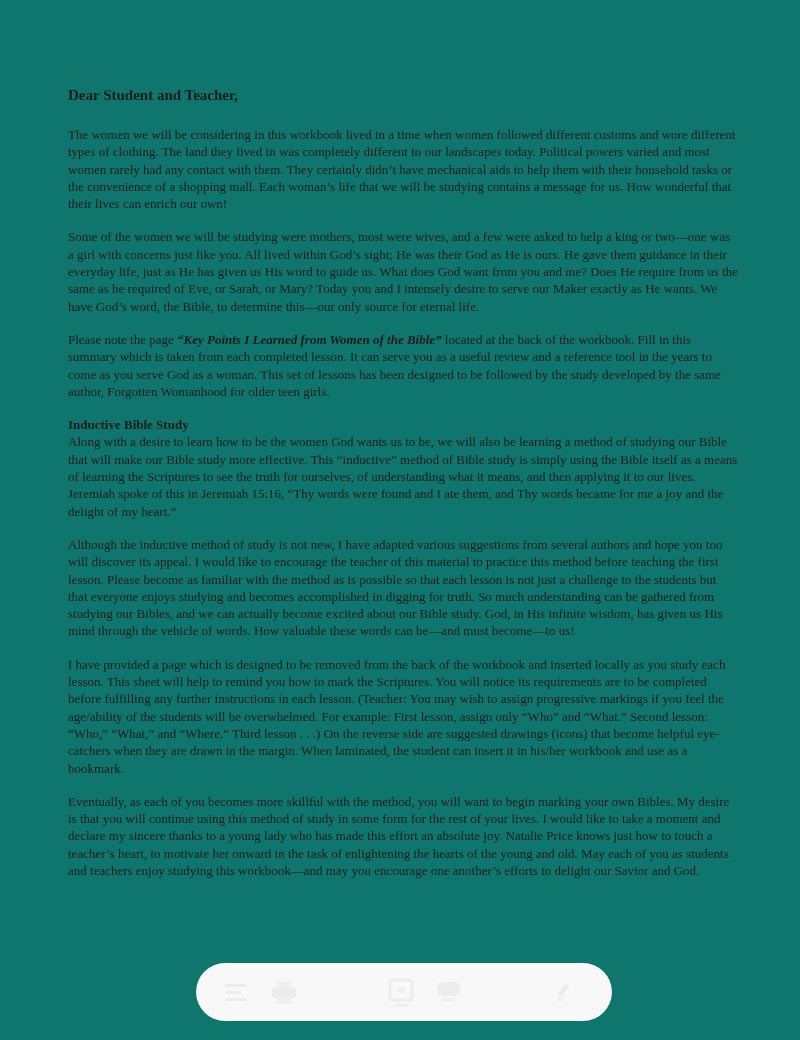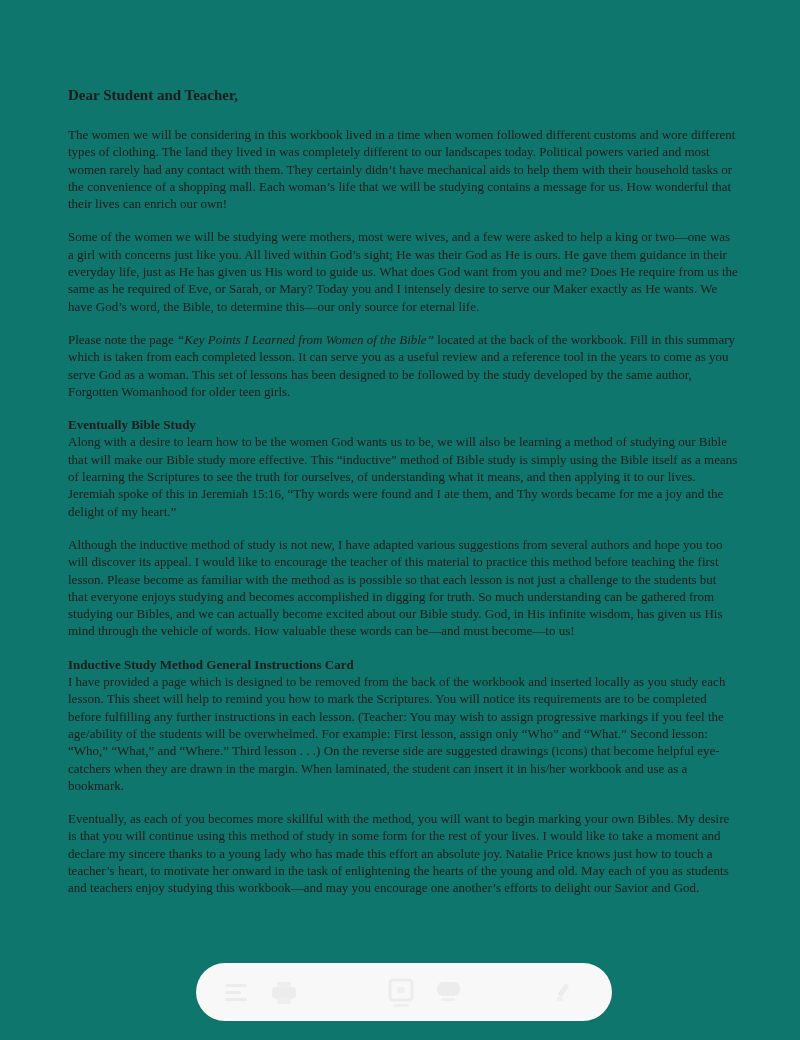--- a/index.html
+++ b/index.html
@@ -27,21 +27,21 @@
   }
   .content p { margin: 0 0 16px 0; }
   .sec-heading {
     font-weight: bold;
     margin: 0;
     line-height: 17.3px;
   }
   .content p.after-heading { margin-top: 0; }
   .i  { }
   .b  { font-weight: normal; }
-  .bi { font-weight: normal; font-style: italic; }
+  .bi { font-weight: bold; font-style: italic; }
 
   
   .ghost-toolbar {
     position: absolute;
     left: 196px; top: 963px;
     width: 416px; height: 58px;
     border-radius: 29px;
     background: #f8f8f8;
     box-shadow: 0 0 6px rgba(0,0,0,0.015);
   }
@@ -55,27 +55,26 @@
   <div class="content">
 
     <div class="salutation">Dear Student and Teacher,</div>
 
     <p><span>The women we will be considering in this workbook lived in a time when women followed different customs and wore different types of clothing. The land they lived in was completely different to our landscapes today. Political powers varied and most women rarely had any contact with them. They certainly didn’t have mechanical aids to help them with their household tasks or the convenience of a shopping mall. Each woman’s life that we will be studying contains a message for us. How wonderful that their lives can enrich our own!</span></p>
 
     <p><span>Some of the women we will be studying were mothers, most were wives, and a few were asked to help a king or two—one was a girl with concerns just like you. All lived within God’s sight; He was their God as He is ours. He gave them guidance in their everyday life, just as He has given us His word to guide us. What does God want from you and me? Does He require from us the same as he required of Eve, or Sarah, or Mary? Today you and I intensely desire to serve our Maker exactly as He wants. We have God’s word, the Bible, to determine this—our only source for eternal life.</span></p>
 
     <p><span class="i">Please note the page </span><span class="bi">“Key Points I Learned from Women of the Bible”</span><span class="i"> located at the back of the workbook. Fill in this summary which is taken from each completed lesson. It can serve you as a useful review and a reference tool in the years to come as you serve God as a woman.</span><span> This set of lessons has been designed to be followed by the study developed by the same author, </span><span class="i">Forgotten Womanhood</span><span> for older teen girls.</span></p>
 
-    <div class="sec-heading">Eventually Bible Study</div>
+    <div class="sec-heading">Inductive Bible Study</div>
 
     <p class="after-heading"><span>Along with a desire to learn how to be the women God wants us to be, we will also be learning a method of studying our Bible that will make our Bible study more effective. This “inductive” method of Bible study is simply using the Bible itself as a means of learning the Scriptures to see the truth for ourselves, of understanding what it means, and then applying it to our lives. Jeremiah spoke of this in Jeremiah 15:16, “Thy words were found and I ate them, and Thy words became for me a joy and the delight of my heart.”</span></p>
 
     <p><span>Although the inductive method of study is not new, I have adapted various suggestions from several authors and hope you too will discover its appeal. </span><span class="i">I would like to encourage the teacher of this material to practice this method before teaching the first lesson.</span><span> Please become as familiar with the method as is possible so that each lesson is not just a challenge to the students but that everyone enjoys studying and becomes accomplished in digging for truth. So much understanding can be gathered from studying our Bibles, and we can actually become excited about our Bible study. God, in His infinite wisdom, has given us His mind through the vehicle of words. How valuable these words can be—and must become—to us!</span></p>
 
-    <div class="sec-heading">Inductive Study Method General Instructions Card</div>
 
     <p class="after-heading"><span>I have provided a page which is designed to be removed from the back of the workbook and inserted locally as you study each lesson. This sheet will help to remind you </span><span class="i">how</span><span> to mark the Scriptures. You will notice its requirements are to be completed </span><span class="i">before</span><span> fulfilling any further instructions in each lesson. </span><span class="b">(Teacher: You may wish to assign progressive markings if you feel the age/ability of the students will be overwhelmed. For example: First lesson, assign only “Who” and “What.” Second lesson: “Who,” “What,” and “Where.” Third lesson . . .)</span><span> On the reverse side are suggested drawings (icons) that become helpful eye-catchers when they are drawn in the margin. When laminated, the student can insert it in his/her workbook and use as a bookmark.</span></p>
 
     <p><span>Eventually, as each of you becomes more skillful with the method, you will want to begin marking your own Bibles. My desire is that you will continue using this method of study in some form for the rest of your lives. I would like to take a moment and declare my sincere thanks to a young lady who has made this effort an absolute joy. Natalie Price knows just how to touch a teacher’s heart, to motivate her onward in the task of enlightening the hearts of the young and old. May each of you as students and teachers enjoy studying this workbook—and may you encourage one another’s efforts to delight our Savior and God.</span></p>
 
   </div>
 
   <div class="ghost-toolbar">
     <span class="gi" style="left:28px; top:17px;">
       <svg width="26" height="26" viewBox="0 0 26 26">

